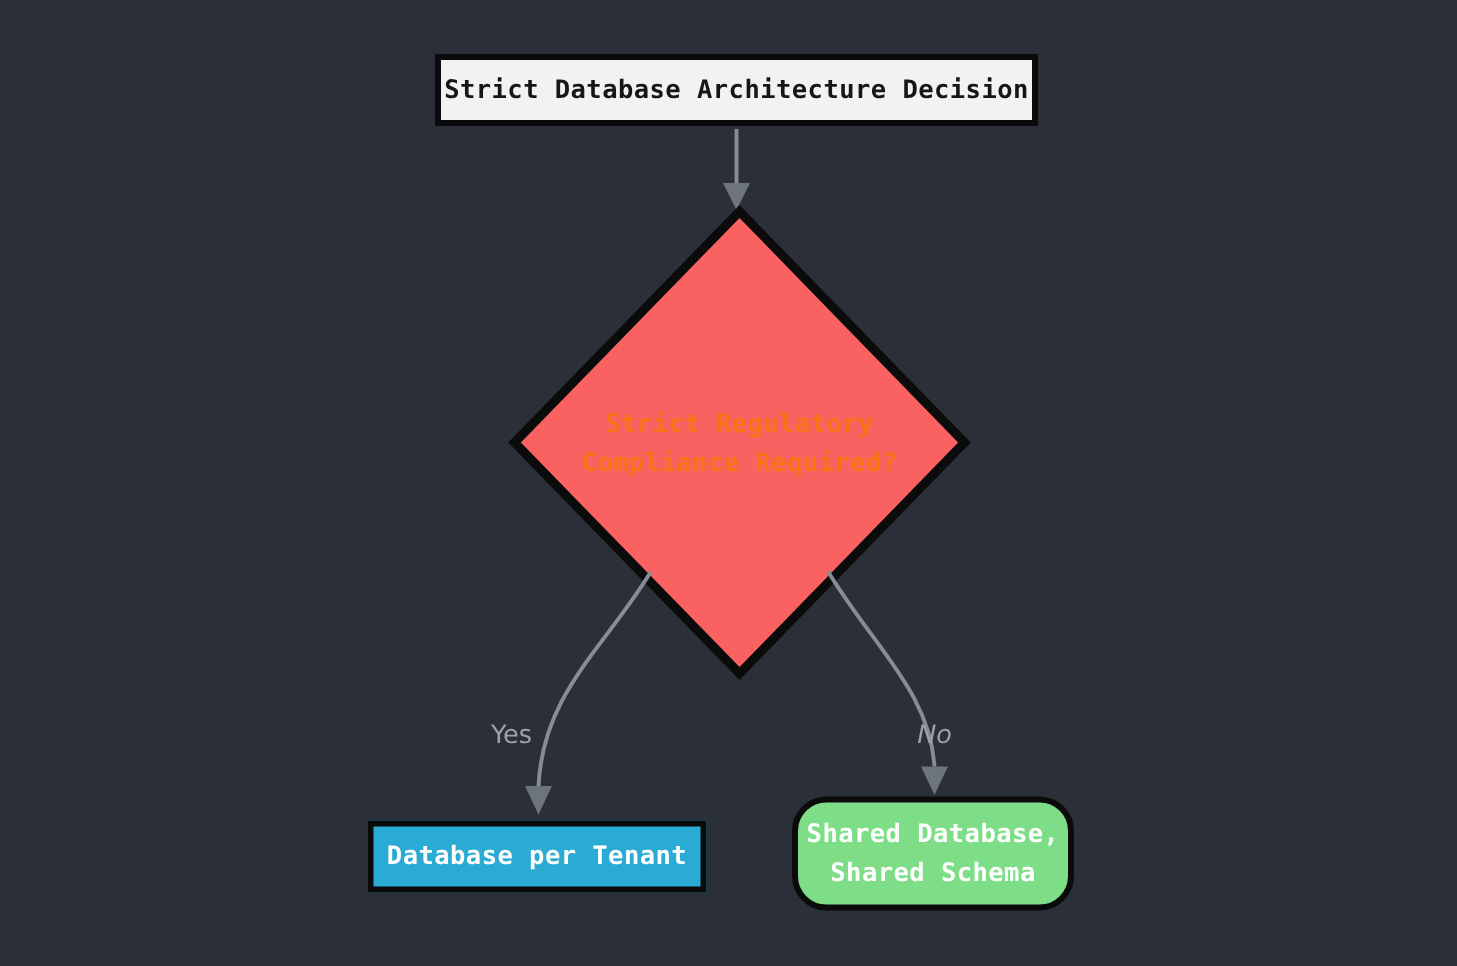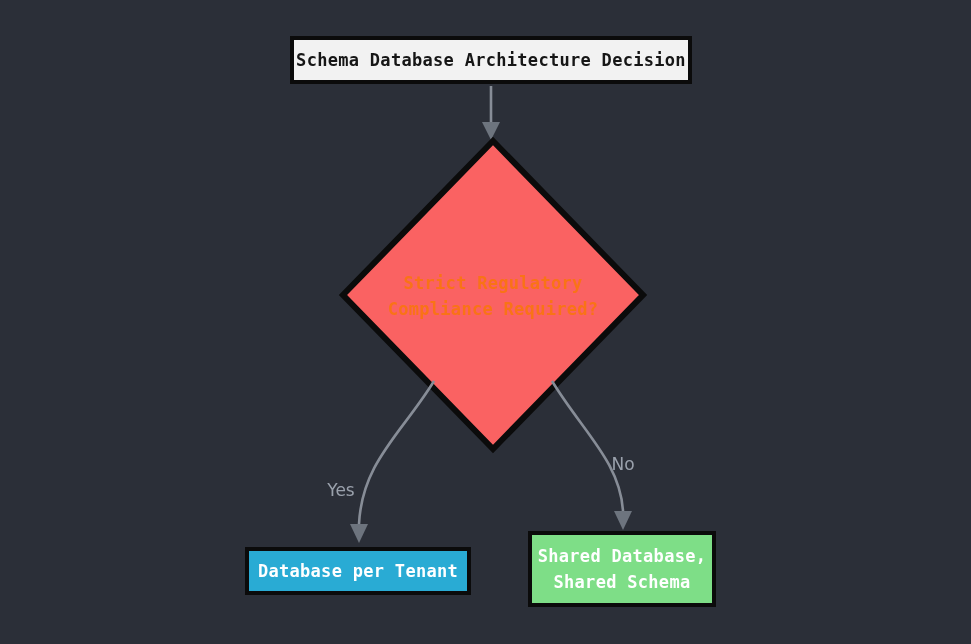--- a/index.html
+++ b/index.html
@@ -52,20 +52,21 @@
     background: #29abd4;
     color: #ffffff;
   }
   .node-no-result {
     left: 528px;
     top: 531px;
     width: 188px;
     height: 76px;
     background: #7ede87;
     color: #ffffff;
+    border-radius: 23px;
   }
   .decision-label {
     position: absolute;
     left: 343px;
     top: 270px;
     width: 300px;
     text-align: center;
     color: #f97316;
     font-weight: bold;
     font-size: 17px;
@@ -74,42 +75,42 @@
     line-height: 26px;
   }
   .edge-label {
     position: absolute;
     transform: translate(-50%, -50%);
     font-family: "DejaVu Sans", "Liberation Sans", sans-serif;
     font-size: 17px;
     color: #9aa1ac;
   }
   .edge-label-yes { left: 341px; top: 490px; }
-  .edge-label-no  { left: 623px; top: 464px; }
+  .edge-label-no  { left: 623px; top: 490px; font-style: italic; }
 </style>
 </head>
 <body>
 
 <div class="canvas">
 
   <svg class="edges-svg" viewBox="0 0 971 644" xmlns="http://www.w3.org/2000/svg">
 
     <path d="M 491 86 L 491 125" fill="none" stroke-width="2.6" stroke="#878d97"></path>
     <polygon points="491,140 482,122 500,122" fill="#6d747e"></polygon>
 
     <polygon points="493,141 643,295 493,449 343,295" stroke-width="6" stroke-linejoin="miter" stroke="#0b0b0b" fill="#fa6262"></polygon>
 
     <path d="M 434 381 C 403 432 362 462 359 524" fill="none" stroke-width="2.6" stroke="#878d97"></path>
     <polygon points="359,543 350,524 368,524" fill="#6d747e"></polygon>
 
     <path d="M 552 381 C 583 432 620 462 623 511" fill="none" stroke-width="2.6" stroke="#878d97"></path>
     <polygon points="623,530 614,511 632,511" fill="#6d747e"></polygon>
   </svg>
 
-  <div class="node node-start">Schema Database Architecture Decision</div>
+  <div class="node node-start">Strict Database Architecture Decision</div>
 
   <div class="decision-label">Strict Regulatory
 Compliance Required?</div>
 
   <span class="edge-label edge-label-yes">Yes</span>
 
   <span class="edge-label edge-label-no">No</span>
 
   <div class="node node-yes-result">Database per Tenant</div>
 

